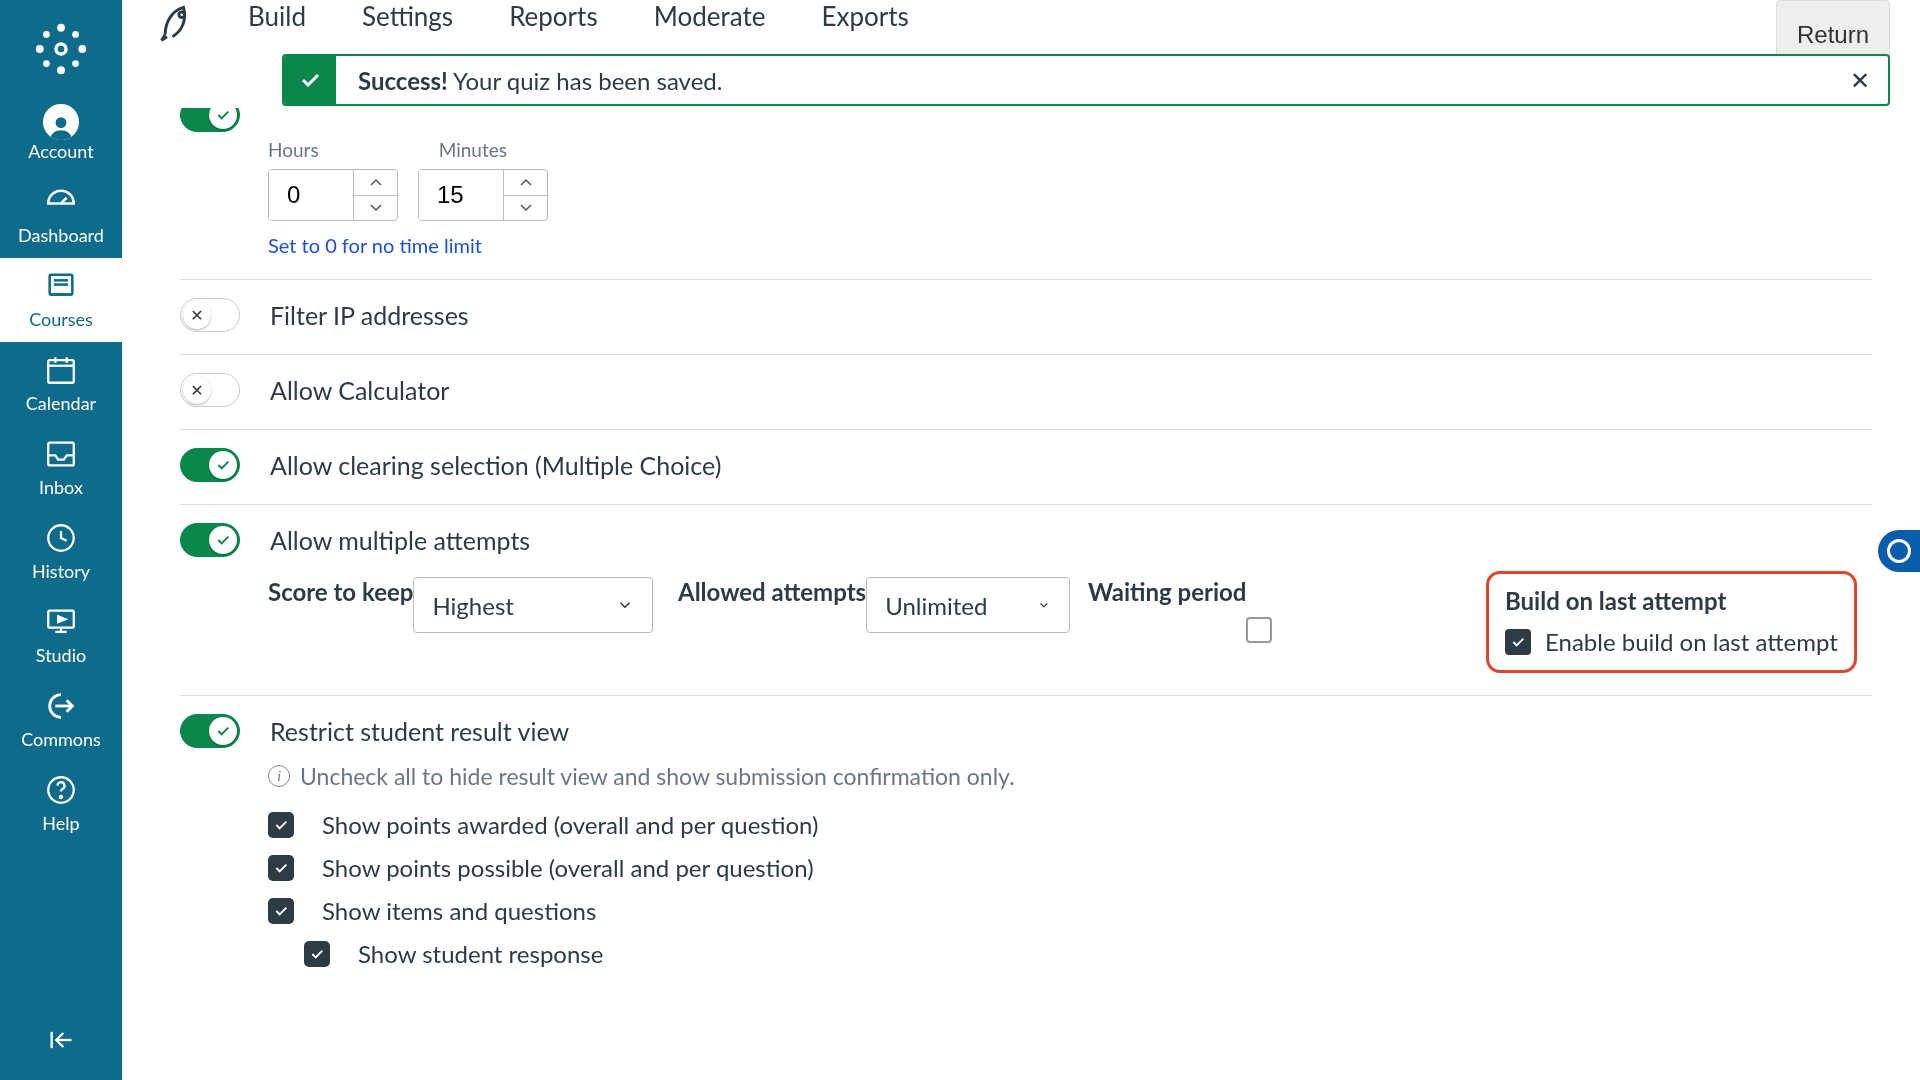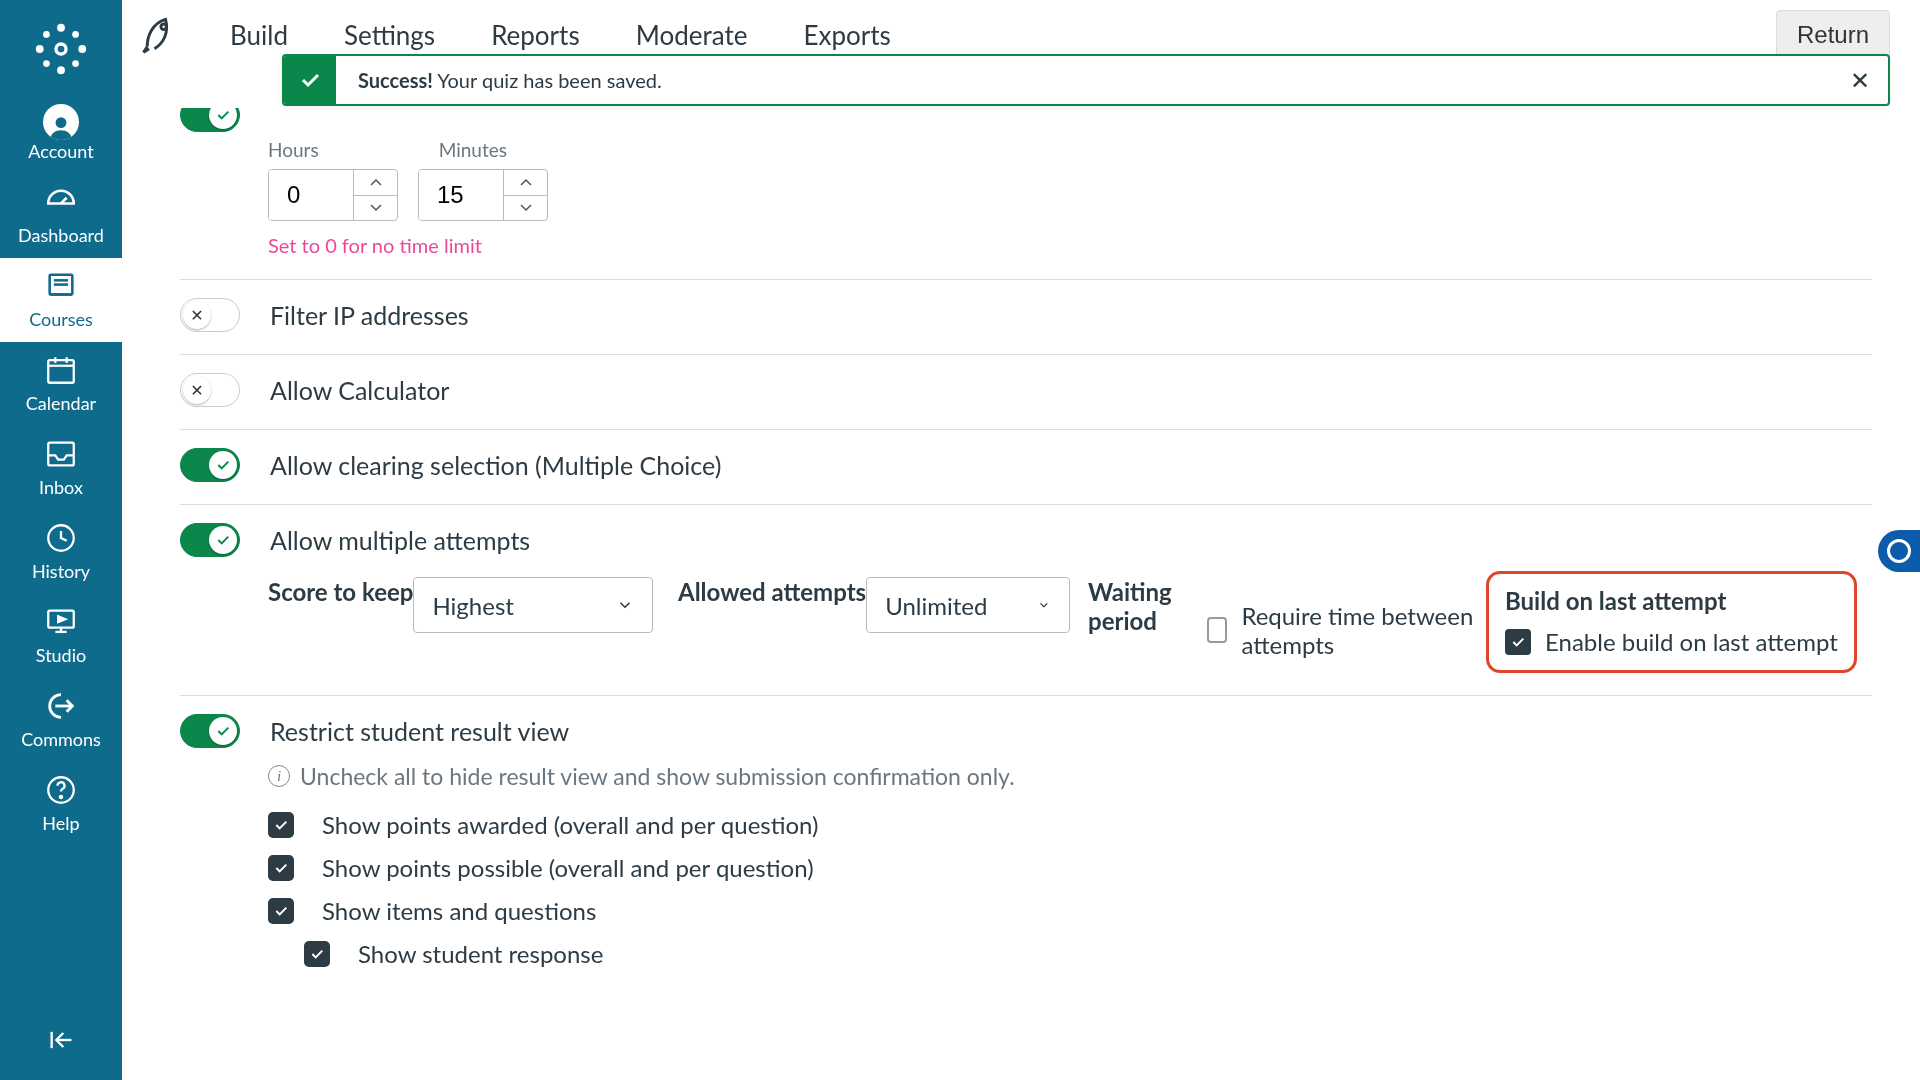--- a/index.html
+++ b/index.html
@@ -14,30 +14,30 @@
 .side-item .icon { width: 36px; height: 36px; display:flex; align-items:center; justify-content:center; margin-bottom: 4px; }
 .side-item .icon svg { width: 34px; height: 34px; }
 .side-item.account .avatar { width:36px; height:36px; border-radius:50%; background:#fff; display:flex; align-items:flex-end; justify-content:center; overflow:hidden; }
 .side-item.account .avatar svg{width:26px;height:26px;}
 .side-item .label { font-size: 18px; }
 .sidebar .spacer { flex: 1; }
 .sidebar .collapse { width: 100%; padding: 18px 0 26px; display:flex; justify-content:center; cursor:pointer; }
 
 
 .main { position: absolute; left: 122px; top: 0; right: 0; bottom: 0; }
-.topbar { display:flex; align-items:center; height:70px; padding: 0 30px 0 16px; }
+.topbar { display:flex; height:70px; padding: 0 30px 0 34px; }
 .topbar .rocket { margin-right: 48px; }
 .topbar .tabs { display:flex; gap: 56px; font-size: 26px; color:#2D3B45; }
 .topbar .tabs .tab { cursor:pointer; }
 .topbar .return { margin-left:auto; background:#eee; border:1px solid #ddd; padding:10px 20px; font-size:24px; border-radius:4px; cursor:pointer; color:#333; }
 
 
 .banner { position:absolute; left:160px; right:30px; top:54px; height:52px; border:2px solid #0B874B; border-radius:4px; background:#fff; display:flex; align-items:center; z-index:20; box-shadow: 0 2px 6px rgba(0,0,0,0.06); }
 .banner .check { width:52px; height:100%; background:#0B874B; display:flex; align-items:center; justify-content:center; border-radius:2px 0 0 2px; }
-.banner .msg { padding-left:22px; font-size:20px; }
+.banner .msg { padding-left:22px; font-size:24px; }
 .banner .msg b { font-weight:700; }
 .banner .close { margin-left:auto; margin-right:18px; font-size:24px; cursor:pointer; }
 
 
 .content { position:absolute; left:58px; right:48px; top:108px; bottom:0; overflow:hidden; }
 .row { border-top: 1px solid #ddd; padding: 18px 0 22px; display:flex; flex-direction:column; }
 .row.first { border-top: none; }
 .row-head { display:flex; align-items:center; gap:30px; }
 .row-title { font-size:25px; color:#2D3B45; }
 .row-title.cut { margin-top:-14px; }
@@ -54,21 +54,21 @@
 
 
 .time-row { padding-left: 88px; margin-top: 6px; }
 .time-labels { display:flex; gap:120px; font-size:19px; color:#6B7780; margin-bottom:8px; }
 .time-inputs { display:flex; gap:20px; }
 .stepper { display:flex; border:1px solid #bbb; border-radius:4px; height:52px; width:130px; overflow:hidden; }
 .stepper input { border:none; width:84px; font-size:24px; padding-left:18px; outline:none; }
 .stepper .arrows { display:flex; flex-direction:column; border-left:1px solid #bbb; }
 .stepper .arrows div { flex:1; width:44px; display:flex; align-items:center; justify-content:center; cursor:pointer; }
 .stepper .arrows div:first-child { border-bottom:1px solid #bbb; }
-.hint { font-size:20px; color:#ec4899; margin-top:12px; }
+.hint { font-size:20px; color:#1d4ed8; margin-top:12px; }
 
 
 .multi-sub { padding-left:88px; margin-top:20px; display:flex; gap:0; }
 .col { display:flex; flex-direction:row; }
 .col-label { font-size:24px; font-weight:700; color:#2D3B45; margin-bottom:12px; }
 .select { height:56px; border:1px solid #bbb; border-radius:4px; display:flex; align-items:center; padding:0 18px; font-size:24px; cursor:pointer; justify-content:space-between; gap:50px; }
 .select svg{width:18px;height:18px;}
 .col.score { width:410px; }
 .col.score .select{ width:240px; }
 .col.allowed { width:410px; }
@@ -357,21 +357,20 @@
             <span>Unlimited</span>
             <svg viewBox="0 0 24 24">
                 <polyline points="6 9 12 15 18 9" fill="none" stroke="#333" stroke-width="2"></polyline>
               </svg>
           </div>
         </div>
         <div class="col wait">
           <div class="col-label">Waiting period</div>
           <div class="chk-line">
             <div class="chk"></div>
-            <span>Require time between attempts</span>
           </div>
         </div>
         <div class="highlight-box">
           <div class="col-label">Build on last attempt</div>
           <div class="chk-line">
             <div class="chk checked">
                 <svg viewBox="0 0 24 24" fill="none" stroke="#fff" stroke-width="3">
                   <polyline points="5 12 10 17 20 7"></polyline>
                 </svg>
               </div>

